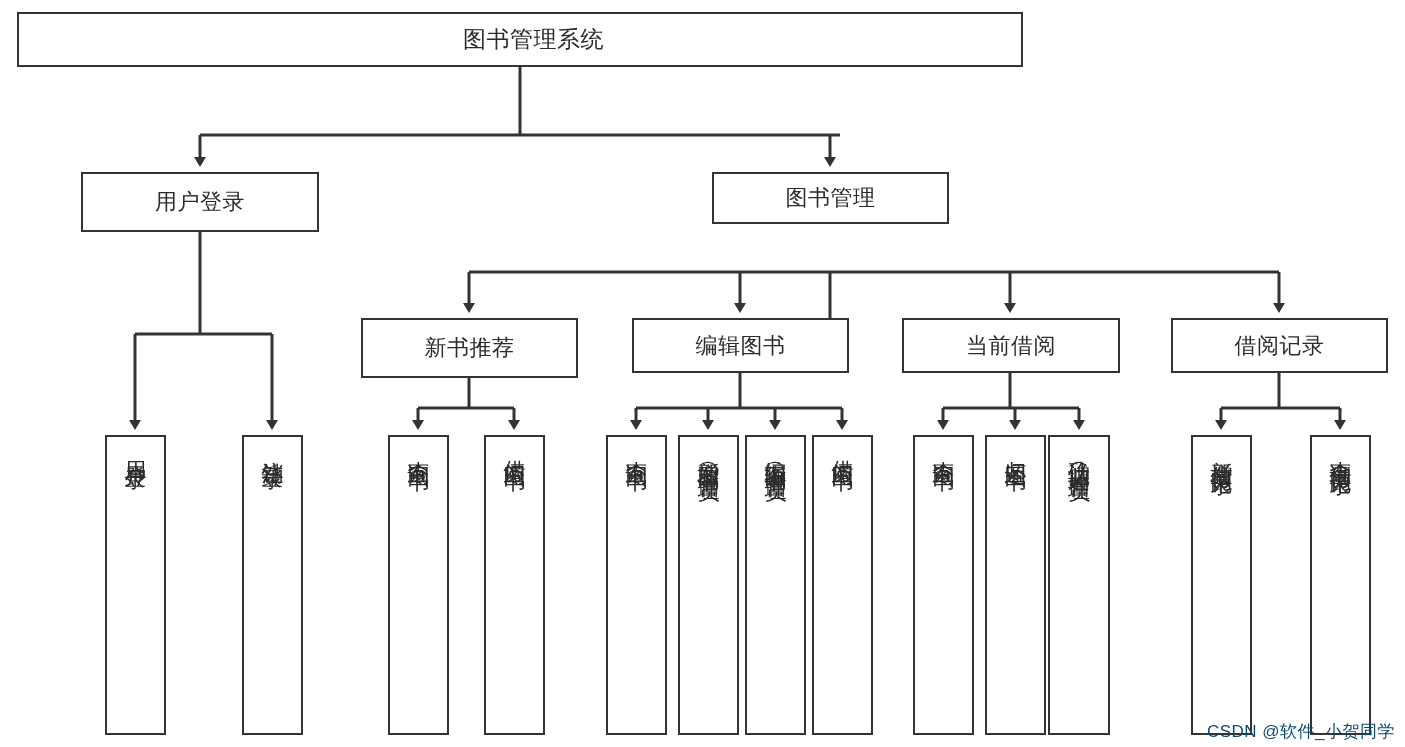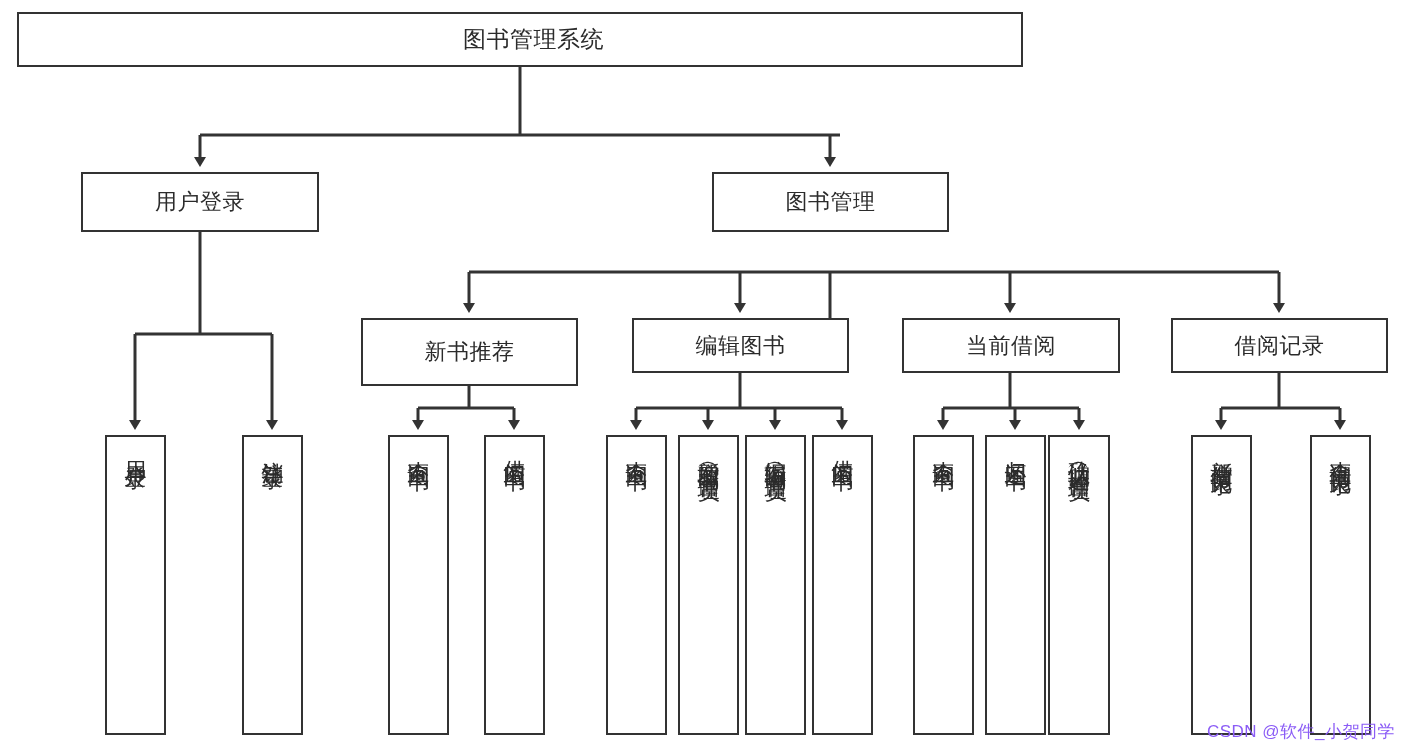--- a/index.html
+++ b/index.html
@@ -59,21 +59,21 @@
     -webkit-writing-mode: vertical-rl;
     letter-spacing: 3px;
     line-height: 1;
     white-space: nowrap;
   }
   #watermark {
     position: absolute;
     right: 10px;
     bottom: 4px;
     font-size: 17px;
-    color: #8b5cf6;
+    color: #0c4a6e;
     letter-spacing: 0.5px;
     z-index: 3;
     white-space: nowrap;
   }
 </style>
 </head>
 <body>
 
 <div id="diagram-root">
 
@@ -128,25 +128,25 @@
     </g>
   </svg>
 
   <div class="node node-root" style="left:17px; top:12px; width:1006px; height:55px;padding-left:27px;">
     <span class="node-label">图书管理系统</span>
   </div>
 
   <div class="node node-branch" style="left:81px; top:172px; width:238px; height:60px;">
     <span class="node-label">用户登录</span>
   </div>
-  <div class="node node-branch" style="left:712px; top:172px; width:237px; height:60px;text-align:right;">
+  <div class="node node-branch" style="left:712px; top:172px; width:237px; height:52px;text-align:right;">
     <span class="node-label">图书管理</span>
   </div>
 
-  <div class="node node-branch" style="left:361px; top:318px; width:217px; height:68px;">
+  <div class="node node-branch" style="left:361px; top:318px; width:217px; height:60px;">
     <span class="node-label">新书推荐</span>
   </div>
   <div class="node node-branch" style="left:632px; top:318px; width:217px; height:55px;">
     <span class="node-label">编辑图书</span>
   </div>
   <div class="node node-branch" style="left:902px; top:318px; width:218px; height:55px;">
     <span class="node-label">当前借阅</span>
   </div>
   <div class="node node-branch" style="left:1171px; top:318px; width:217px; height:55px;">
     <span class="node-label">借阅记录</span>

